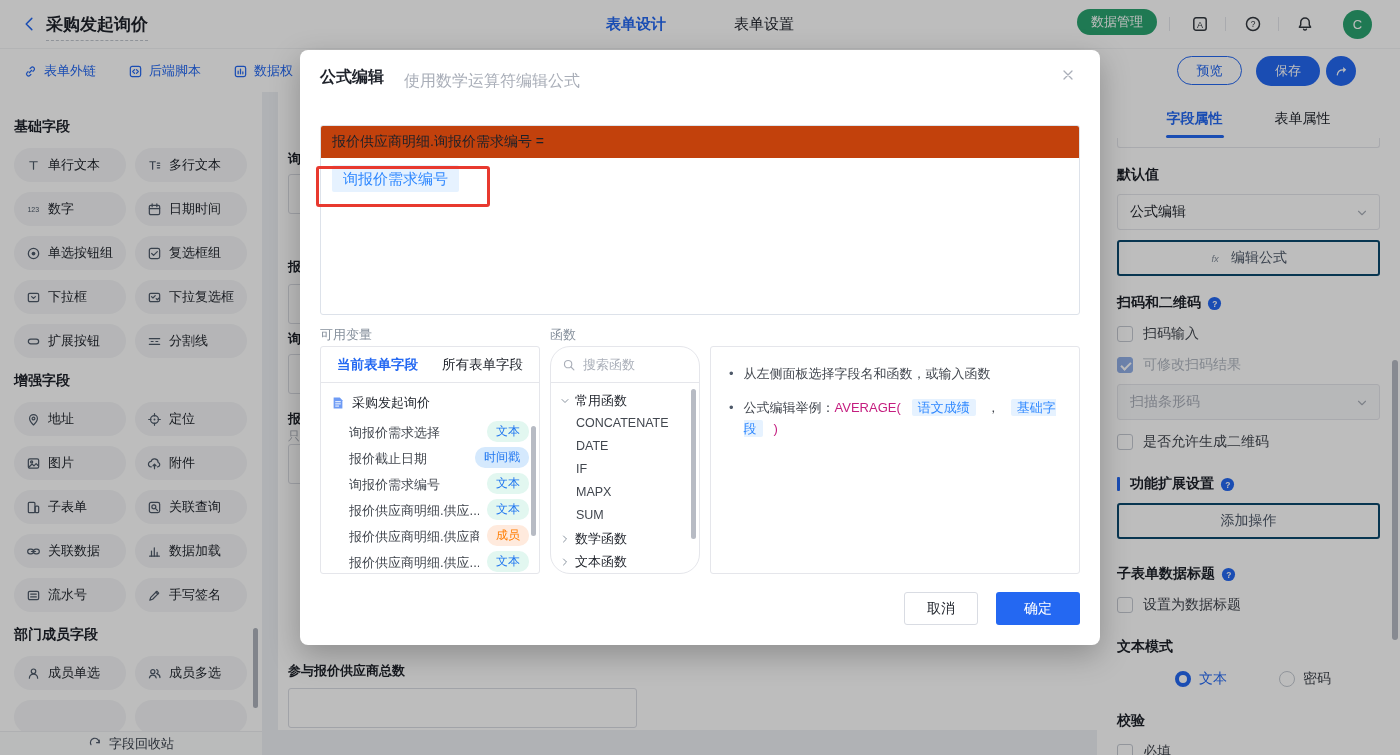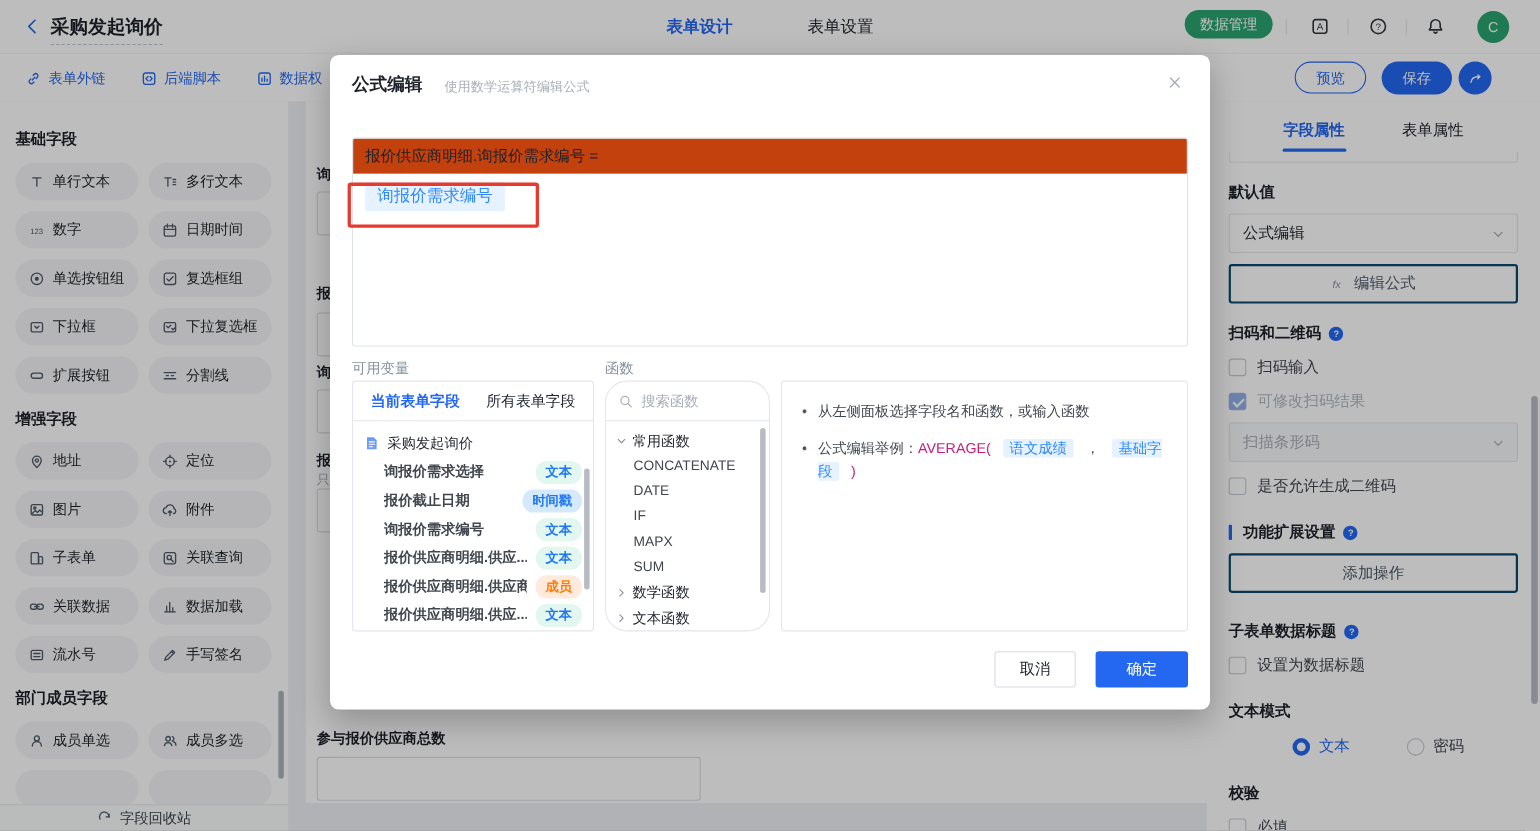--- a/index.html
+++ b/index.html
@@ -95,42 +95,42 @@
   .radio-opt.sel-label { color:#2468f2; }
   .win-scroll { position:absolute; right:2px; top:360px; width:6px; height:280px; border-radius:3px; background:#b7bbc4; z-index:6; }
 
   
   .mask { position:absolute; inset:0; background:rgba(0,0,0,0.26); z-index:40; }
 
   
   .modal { position:absolute; left:300px; top:50px; width:800px; height:595px; background:#fff;
     border-radius:8px; box-shadow:0 10px 30px rgba(0,0,0,.25); z-index:50; }
   .m-title { position:absolute; left:20px; top:17px; font-size:16px; font-weight:700; color:#1d2129; }
-  .m-sub { position:absolute; left:104px; top:21px; font-size:12px; color:#a9aeb8; }
+  .m-sub { position:absolute; left:104px; top:21px; font-size:16px; color:#a9aeb8; }
   .m-close { position:absolute; right:24px; top:17px; width:16px; height:16px; color:#a9aeb8; cursor:pointer; }
   .f-box { position:absolute; left:20px; top:75px; width:760px; height:190px; border:1px solid #dde2ea; border-radius:3px; overflow:hidden; }
   .f-head { height:32px; background:#c2410c; display:flex; align-items:center; padding:0 11px; font-size:14px; color:#1d2129; }
   .f-body { position:relative; height:148px; background:#fff; }
   .f-chip { position:absolute; left:11px; top:7px; height:27px; line-height:27px; padding:0 11px;
     background:#e6f2ff; color:#2f88ff; font-size:15px; border-radius:2px; cursor:pointer; }
   .annotation { position:absolute; left:16px; top:116px; width:174px; height:41px;
     border:3px solid #e8392f; border-radius:3px; z-index:5; pointer-events:none; }
   .panel-label { position:absolute; top:276px; font-size:13px; color:#86909c; }
   .m-panel { position:absolute; top:296px; height:228px; border:1px solid #e5e6eb; border-radius:3px; background:#fff; overflow:hidden; }
   .p-vars { left:20px; width:220px; }
   .p-fns  { left:250px; width:150px;border-radius:20px; }
   .p-help { left:410px; width:370px; }
   .v-tabs { height:36px; border-bottom:1px solid #e5e6eb; display:flex; align-items:center; gap:24px; padding:0 16px; font-size:13.5px; }
   .v-tab { color:#1d2129; cursor:pointer; }
   .v-tab.active { color:#2468f2; font-weight:600; }
   .v-tree { padding:7px 0 0 0; position:relative; }
   .v-form-row { display:flex; align-items:center; gap:7px; height:26px; padding-left:10px; font-size:13px; color:#1d2129; cursor:pointer; }
   .v-form-row .ic { width:14px; height:14px; }
-  .v-row { display:flex; align-items:center; height:26px; padding:0 10px 0 28px; font-size:13px; color:#42474f;
-    justify-content:space-between; cursor:pointer;font-weight:bold; }
+  .v-row { display:flex; align-items:flex-end; height:26px; padding:0 10px 0 28px; font-size:13px; color:#42474f;
+    justify-content:space-between; cursor:pointer; }
   .vname { overflow:hidden; white-space:nowrap; max-width:130px; }
   .vbadge { font-size:12px; padding:2px 9px; border-radius:10px; flex:none; }
   .b-text { background:#e2f7f0; color:#2177f0; }
   .b-timestamp { background:#d5e9fd; color:#2177f0; }
   .b-member { background:#ffeadd; color:#ff7d00; }
   .v-scroll { position:absolute; right:3px; top:43px; width:5px; height:110px; border-radius:3px; background:#b7bbc4; }
   .fn-search { height:36px; border-bottom:1px solid #e5e6eb; display:flex; align-items:center; gap:7px; padding:0 11px; }
   .fn-search .ic { width:14px; height:14px; color:#a9aeb8; }
   .fn-search input { border:none; outline:none; width:100px; font-size:13px; color:#1d2129; font-family:inherit; background:transparent; }
   .fn-search input::placeholder { color:#a9aeb8; }

